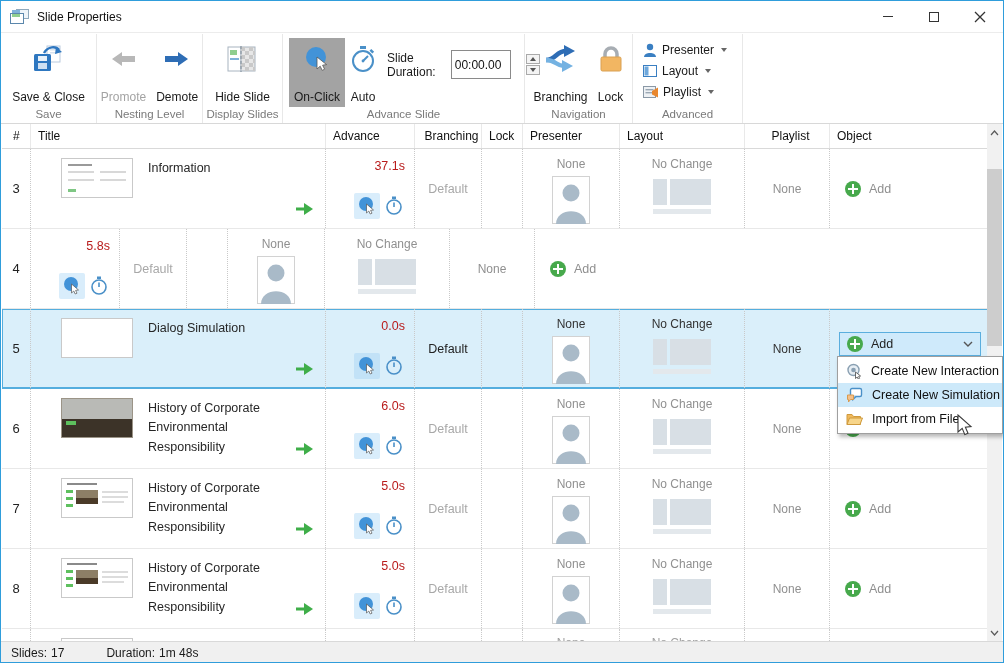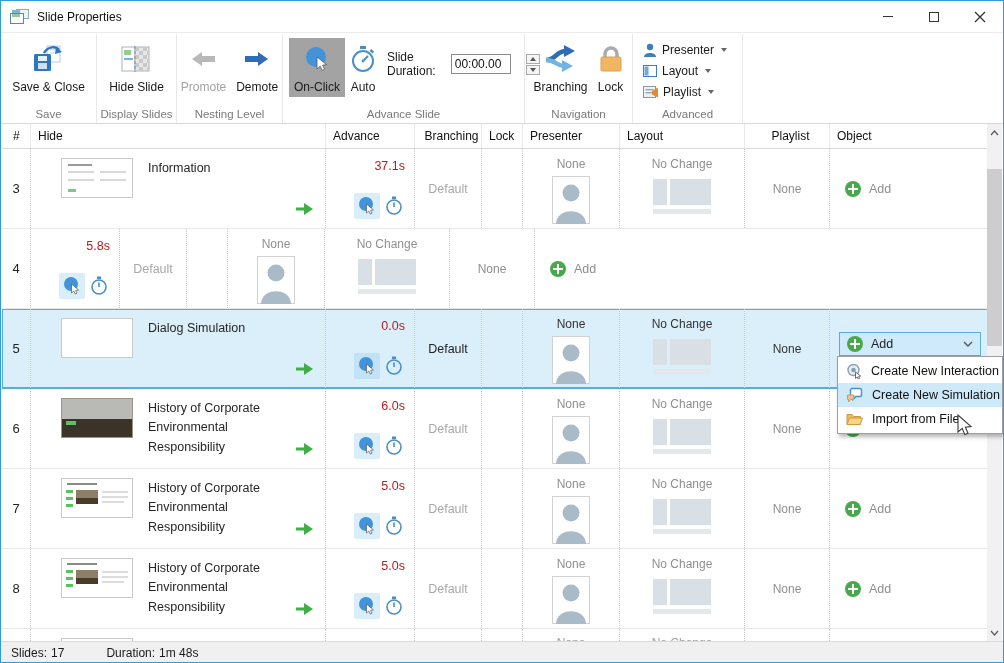--- a/index.html
+++ b/index.html
@@ -16,32 +16,32 @@
   .title-text{font-size:12px;color:#111;}
   .win-controls{margin-left:auto;display:flex;height:100%;}
   .win-btn{width:46px;height:100%;display:flex;align-items:center;justify-content:center;}
   .glyph-min{width:10px;height:1px;background:#333;}
   .glyph-max{width:10px;height:10px;border:1px solid #333;}
 
   
   .ribbon{position:absolute;top:33px;left:0;right:0;height:90px;background:#fff;border-bottom:1px solid #d8d8d8;display:flex;}
   .rgroup{position:relative;height:100%;border-right:1px solid #e8e8e8;padding:4px 6px 18px;display:flex;align-items:flex-start;}
   .rgroup-label{position:absolute;bottom:3px;left:0;right:0;text-align:center;font-size:11.5px;color:#7a7a7a;white-space:nowrap;}
-  .rbtn{display:flex;flex-direction:column;align-items:center;gap:5px;padding:5px 5px 3px;font-size:12px;color:#1a1a1a;white-space:nowrap;}
+  .rbtn{display:flex;flex-direction:column;align-items:center;gap:15px;padding:5px 5px 3px;font-size:12px;color:#1a1a1a;white-space:nowrap;}
   .rbtn .ric{height:32px;display:flex;align-items:center;justify-content:center;}
   .rbtn.disabled{color:#a3a3a3;}
   .rbtn.active{background:#a3a3a3;}
   .g-save{width:96px;justify-content:center;}
   .g-display{width:80px;justify-content:center;}
   .g-nest{width:106px;justify-content:center;}
   .g-advance{width:242px;}
   .g-nav{width:108px;justify-content:center;}
   .g-advanced{width:110px;}
   .dur-block{display:flex;align-items:center;margin-top:12px;margin-left:6px;gap:15px;}
-  .dur-input{width:60px;height:20px;border:1px solid #8a8a8a;font-family:"Liberation Sans",sans-serif;font-size:12px;padding:0 3px;color:#111;}
+  .dur-input{width:60px;height:29px;border:1px solid #8a8a8a;font-family:"Liberation Sans",sans-serif;font-size:12px;padding:0 3px;color:#111;}
   .spinner{display:flex;flex-direction:column;gap:1px;}
   .spin-btn{width:14px;height:10px;border:1px solid #aaa;background:#f4f4f4;display:flex;align-items:center;justify-content:center;}
   .tri-up{width:0;height:0;border-left:3px solid transparent;border-right:3px solid transparent;border-bottom:4px solid #555;}
   .tri-down{width:0;height:0;border-left:3px solid transparent;border-right:3px solid transparent;border-top:4px solid #555;}
   .stack{display:flex;flex-direction:column;gap:2px;padding-top:2px;}
   .sbtn{display:flex;align-items:center;gap:5px;height:19px;padding:0 4px;font-size:12px;white-space:nowrap;}
   .caret{width:0;height:0;border-left:3.5px solid transparent;border-right:3.5px solid transparent;border-top:4px solid #666;margin-left:2px;}
 
   
   .thead{position:absolute;top:123px;left:1px;width:986px;height:25px;background:#fff;border-bottom:1px solid #d9d9d9;display:flex;align-items:center;}
@@ -169,20 +169,40 @@
             <rect x="2" y="10" width="17" height="17" rx="1.5" fill="#2e77c0"></rect>
             <rect x="6" y="12" width="9" height="5" fill="#e8f1fa"></rect>
             <rect x="6" y="19" width="9" height="6" fill="#cfe0f2"></rect>
           </svg>
         </div>
         <span>Save &amp; Close</span>
       </div>
       <div class="rgroup-label">Save</div>
     </div>
 
+    <div class="rgroup g-nest">
+      <div class="rbtn disabled">
+        <div class="ric">
+          <svg width="30" height="20" viewBox="0 0 30 20">
+              <path d="M14 3 L4 10 L14 17 V13 H27 V7 H14 Z" fill="#b8b8b8"></path>
+            </svg>
+        </div>
+        <span>Promote</span>
+      </div>
+      <div class="rbtn">
+        <div class="ric">
+          <svg width="30" height="20" viewBox="0 0 30 20">
+              <path d="M16 3 L26 10 L16 17 V13 H3 V7 H16 Z" fill="#2e6db5"></path>
+            </svg>
+        </div>
+        <span>Demote</span>
+      </div>
+      <div class="rgroup-label">Nesting Level</div>
+    </div>
+
     <div class="rgroup g-display">
       <div class="rbtn">
         <div class="ric">
           <svg width="30" height="26" viewBox="0 0 30 26">
             <rect x="1" y="1" width="13" height="24" fill="#fff" stroke="#a8b4c0"></rect>
             <rect x="3" y="4" width="7" height="5" fill="#8fce8f"></rect>
             <rect x="3" y="12" width="9" height="2" fill="#7fb2d9"></rect>
             <rect x="14" y="1" width="14" height="24" fill="#e7e7e7" stroke="#a8b4c0"></rect>
             <g fill="#c9c9c9">
                 <rect x="14" y="1" width="4" height="4"></rect>
@@ -199,40 +219,20 @@
                 <rect x="26" y="21" width="2" height="4"></rect>
               </g>
             <path d="M14 0 V26" stroke="#7f8b97" stroke-dasharray="3 2"></path>
           </svg>
         </div>
         <span>Hide Slide</span>
       </div>
       <div class="rgroup-label">Display Slides</div>
     </div>
 
-    <div class="rgroup g-nest">
-      <div class="rbtn disabled">
-        <div class="ric">
-          <svg width="30" height="20" viewBox="0 0 30 20">
-              <path d="M14 3 L4 10 L14 17 V13 H27 V7 H14 Z" fill="#b8b8b8"></path>
-            </svg>
-        </div>
-        <span>Promote</span>
-      </div>
-      <div class="rbtn">
-        <div class="ric">
-          <svg width="30" height="20" viewBox="0 0 30 20">
-              <path d="M16 3 L26 10 L16 17 V13 H3 V7 H16 Z" fill="#2e6db5"></path>
-            </svg>
-        </div>
-        <span>Demote</span>
-      </div>
-      <div class="rgroup-label">Nesting Level</div>
-    </div>
-
     <div class="rgroup g-advance">
       <div class="rbtn active">
         <div class="ric">
           <svg width="28" height="28" viewBox="0 0 28 28">
             <circle cx="13" cy="12" r="10" fill="#4293d8"></circle>
             <path d="M14 12 L14 24 L17.2 21.2 L19.2 25.4 L21.6 24.2 L19.6 20.2 L23.6 19.6 Z" fill="#fff" stroke="#555" stroke-width="0.8"></path>
           </svg>
         </div>
         <span>On-Click</span>
       </div>
@@ -315,21 +315,21 @@
           <span>Playlist</span>
           <div class="caret"></div>
         </div>
       </div>
       <div class="rgroup-label">Advanced</div>
     </div>
   </div>
 
   <div class="thead">
     <div class="hc c-num">#</div>
-    <div class="hc c-title">Hide</div>
+    <div class="hc c-title">Title</div>
     <div class="hc c-adv">Advance</div>
     <div class="hc c-branch">Branching</div>
     <div class="hc c-lock">Lock</div>
     <div class="hc c-pres">Presenter</div>
     <div class="hc c-layout">Layout</div>
     <div class="hc c-playlist">Playlist</div>
     <div class="hc c-object">Object</div>
   </div>
 
   <div class="tbody">

